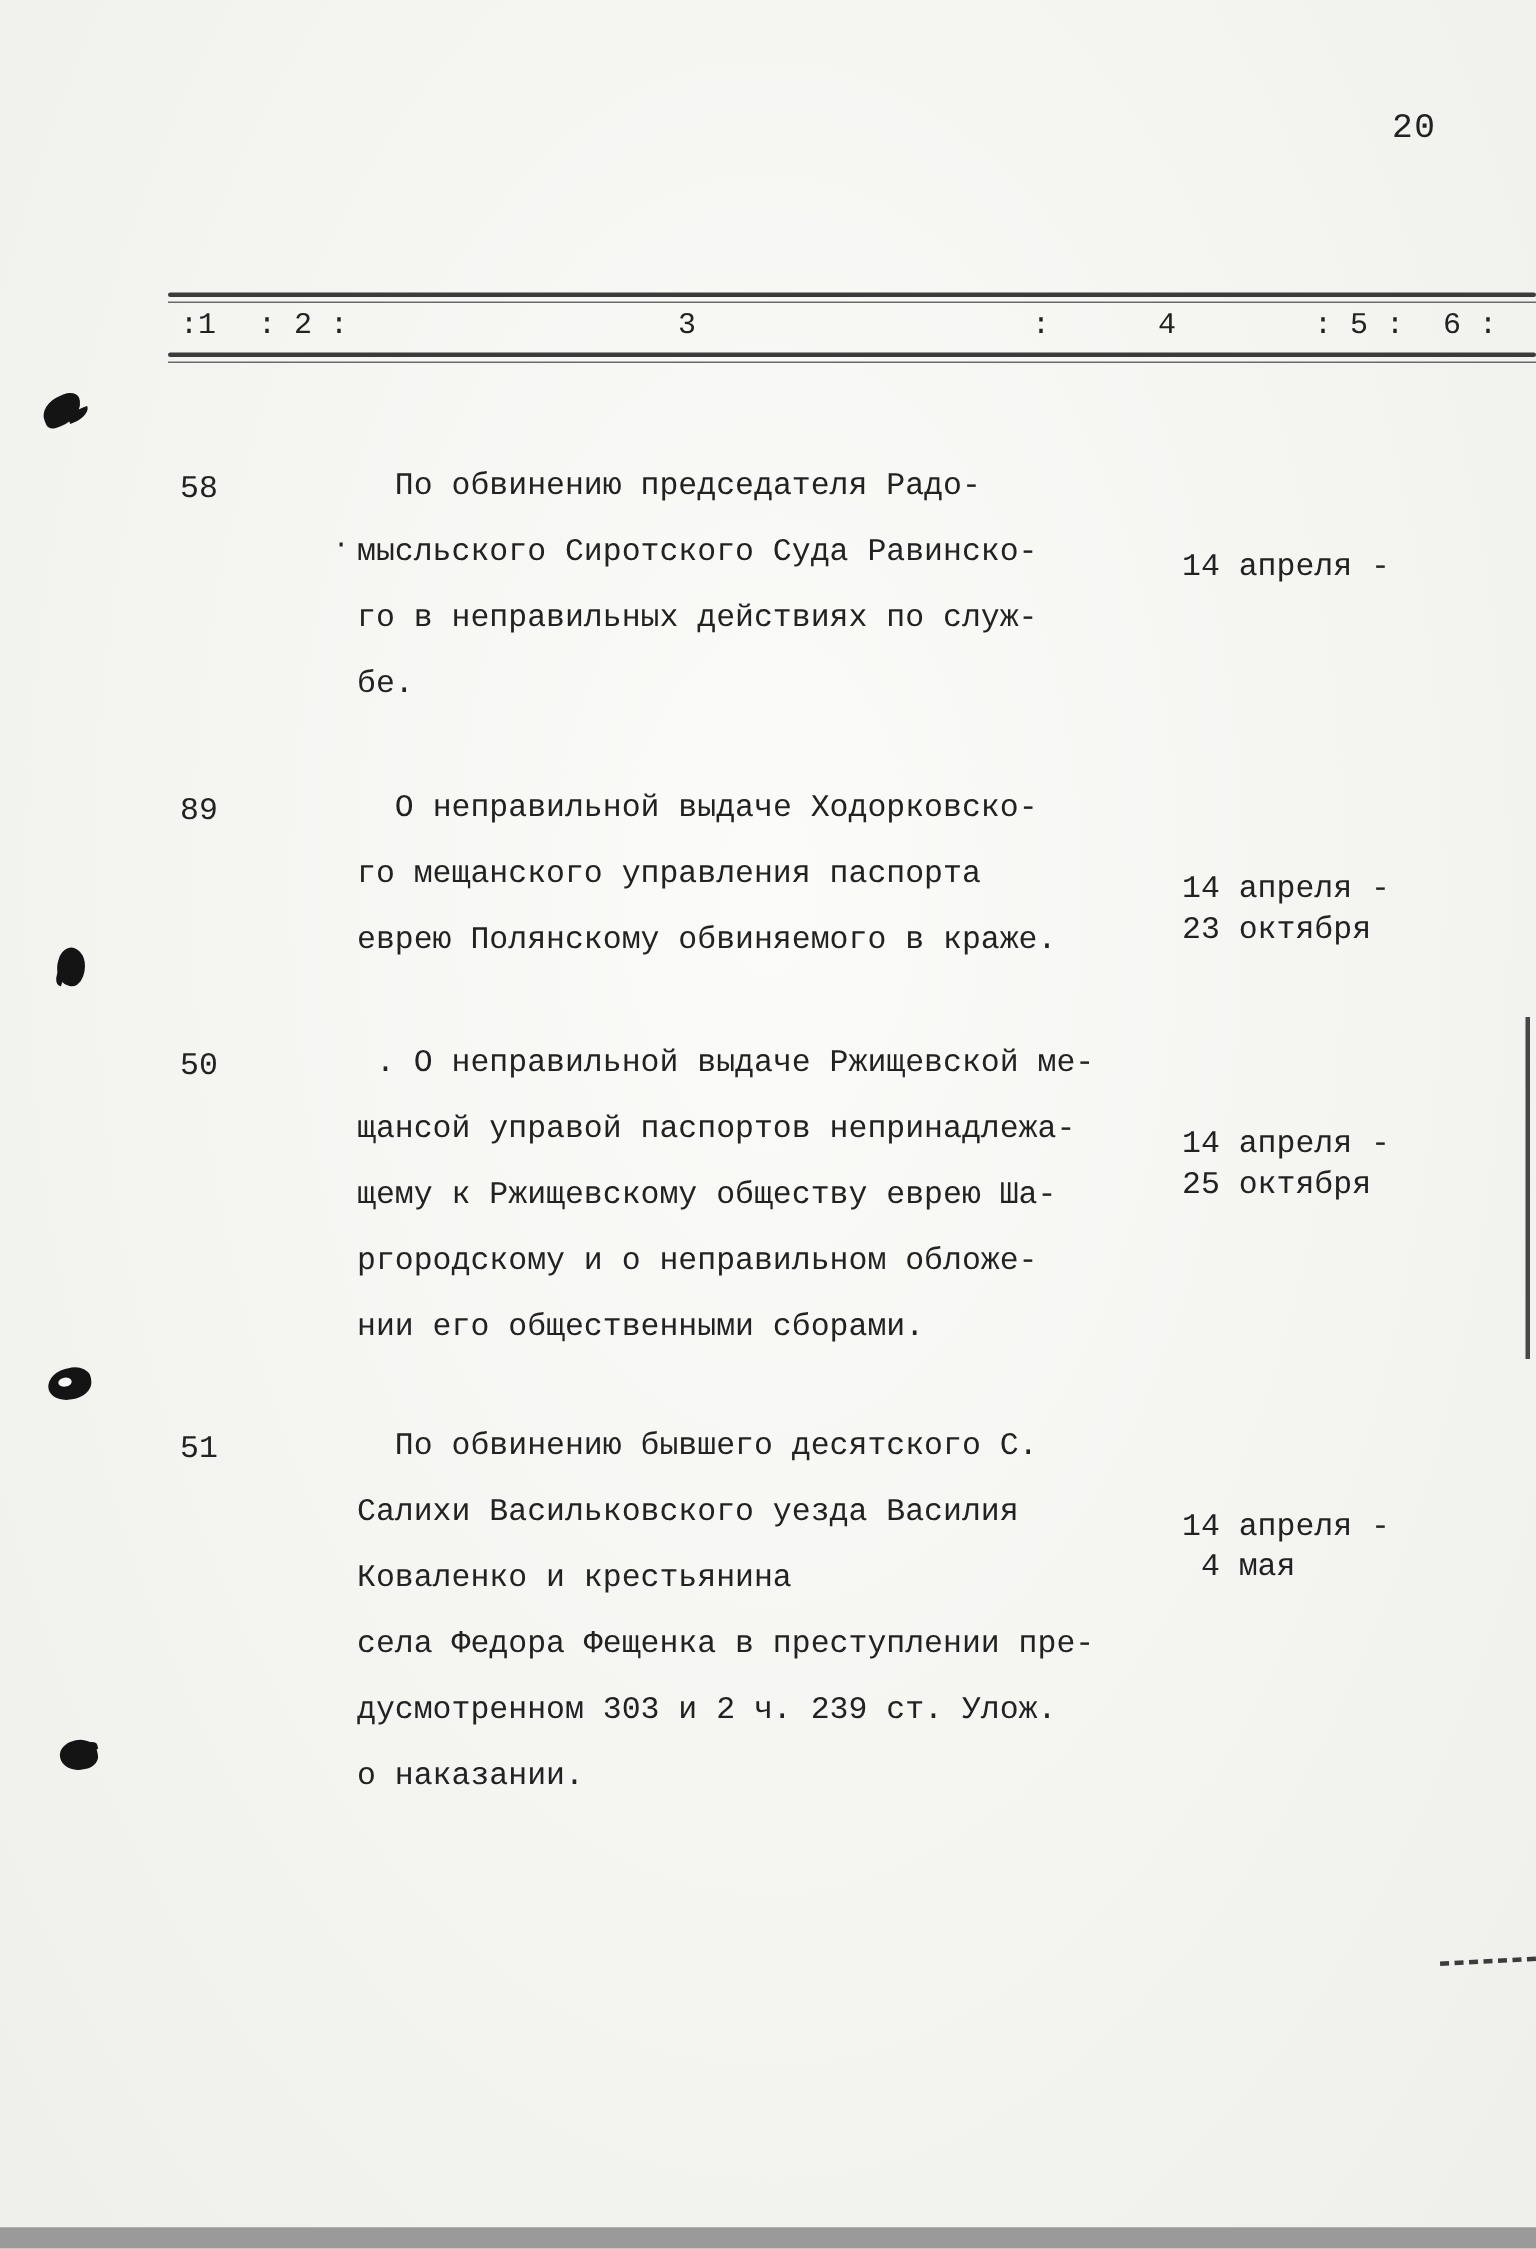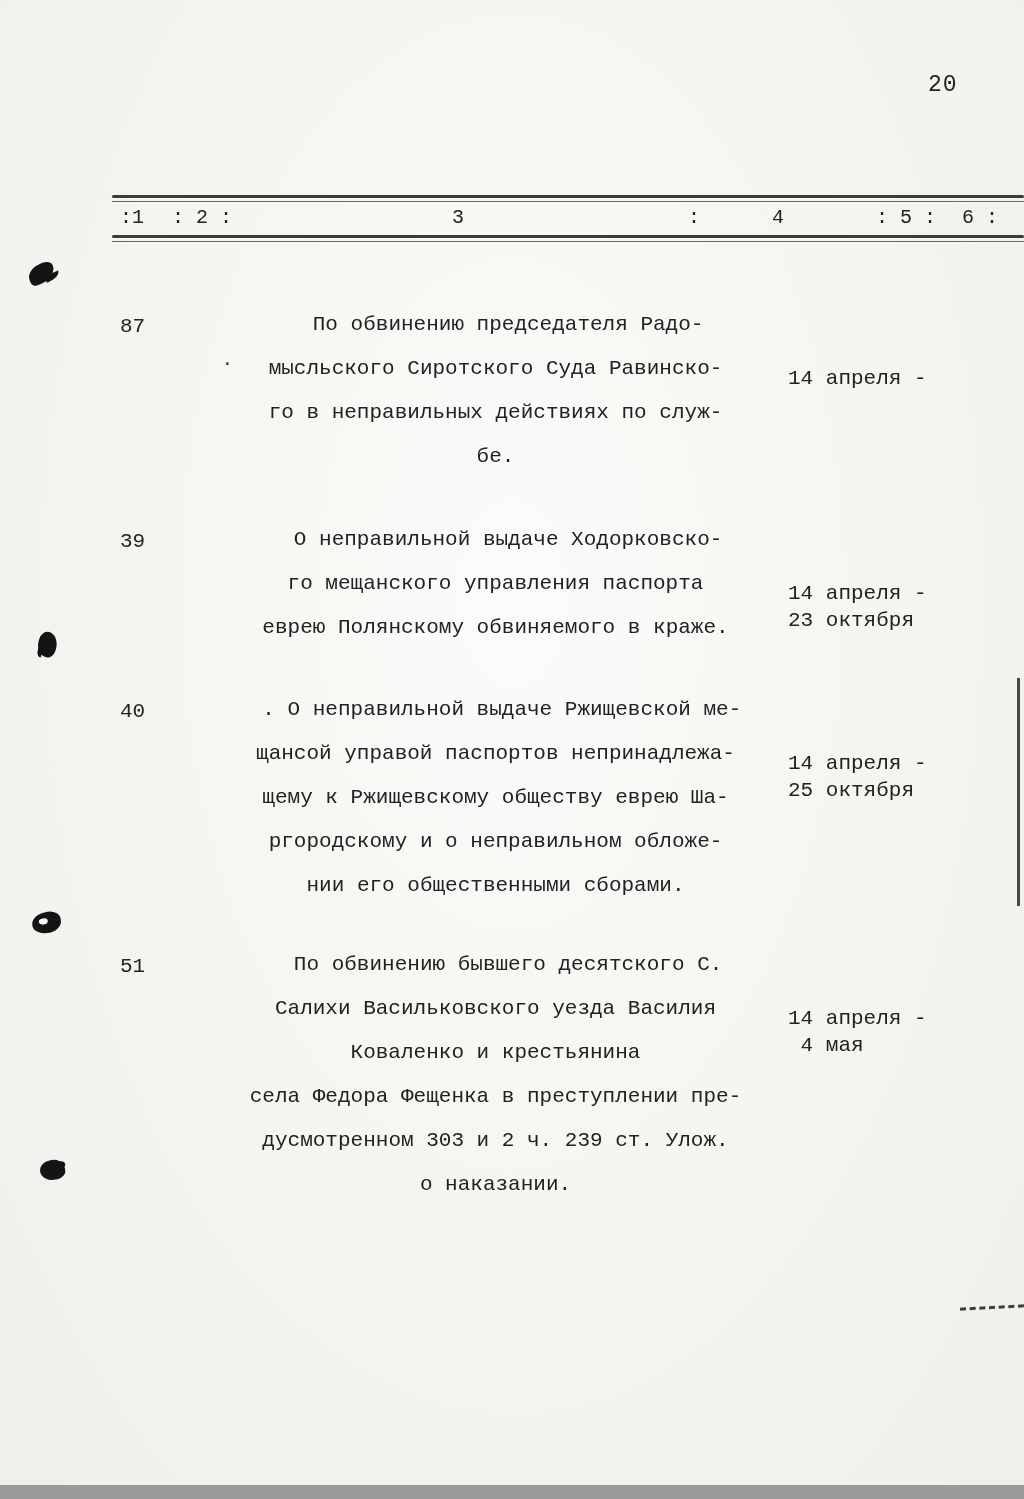--- a/index.html
+++ b/index.html
@@ -43,21 +43,20 @@
     font-size: 21px;
   }
   .entry-text {
     position: absolute;
     left: 238px;
     top: 0;
     width: 515px;
     font-size: 21px;
     line-height: 44px;
     white-space: pre-wrap;
-    text-align: center;
   }
   .entry-dates {
     position: absolute;
     left: 788px;
     top: 8px;
     width: 250px;
     font-size: 21px;
     line-height: 27px;
     white-space: pre-wrap;
   }
@@ -116,43 +115,43 @@
   <span class="hcol" style="left:688px">:</span>
   <span class="hcol" style="left:772px">4</span>
   <span class="hcol" style="left:876px">: 5 :</span>
   <span class="hcol" style="left:962px">6 :</span>
   <div class="rule rule-bottom">
     <div class="heavy"></div>
     <div class="thin"></div>
   </div>
 
   <div class="entry" style="top:303px">
-    <div class="entry-number">87</div>
+    <div class="entry-number">58</div>
     <div class="entry-text">  По обвинению председателя Радо-
 мысльского Сиротского Суда Равинско-
 го в неправильных действиях по служ-
 бе.</div>
     <div class="entry-dates">
       <span class="date-range">14 апреля -</span>
     </div>
   </div>
 
   <div class="entry" style="top:518px">
-    <div class="entry-number">39</div>
+    <div class="entry-number">89</div>
     <div class="entry-text">  О неправильной выдаче Ходорковско-
 го мещанского управления паспорта
 еврею Полянскому обвиняемого в краже.</div>
     <div class="entry-dates">
       <span class="date-range">14 апреля -
 23 октября</span>
     </div>
   </div>
 
   <div class="entry" style="top:688px">
-    <div class="entry-number">40</div>
+    <div class="entry-number">50</div>
     <div class="entry-text"> . О неправильной выдаче Ржищевской ме-
 щансой управой паспортов непринадлежа-
 щему к Ржищевскому обществу еврею Ша-
 ргородскому и о неправильном обложе-
 нии его общественными сборами.</div>
     <div class="entry-dates">
       <span class="date-range">14 апреля -
 25 октября</span>
     </div>
   </div>

